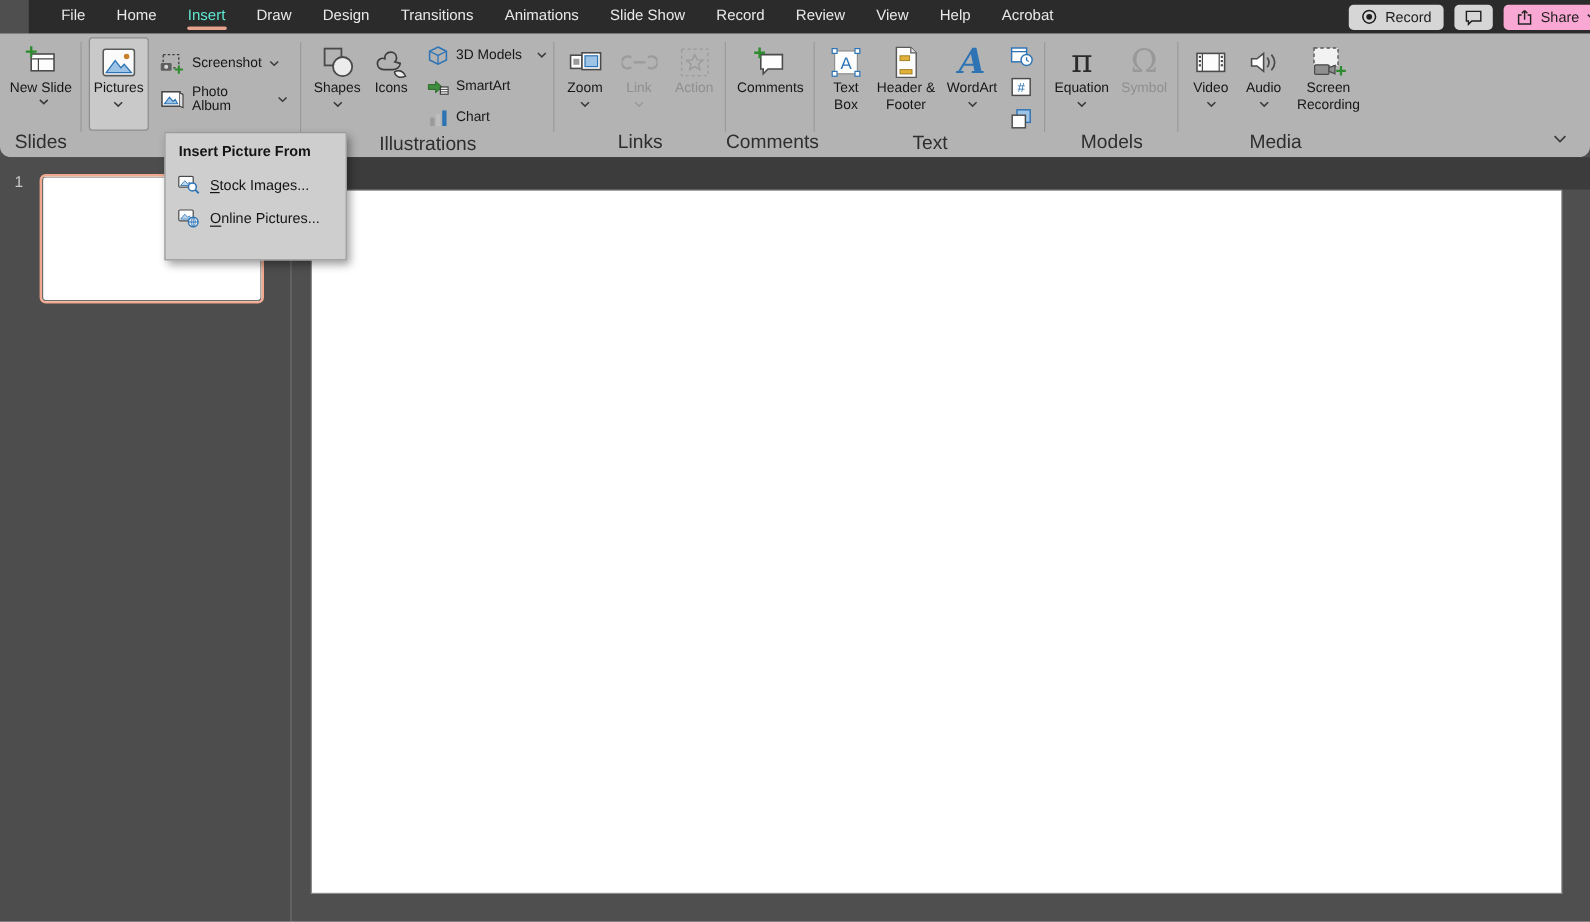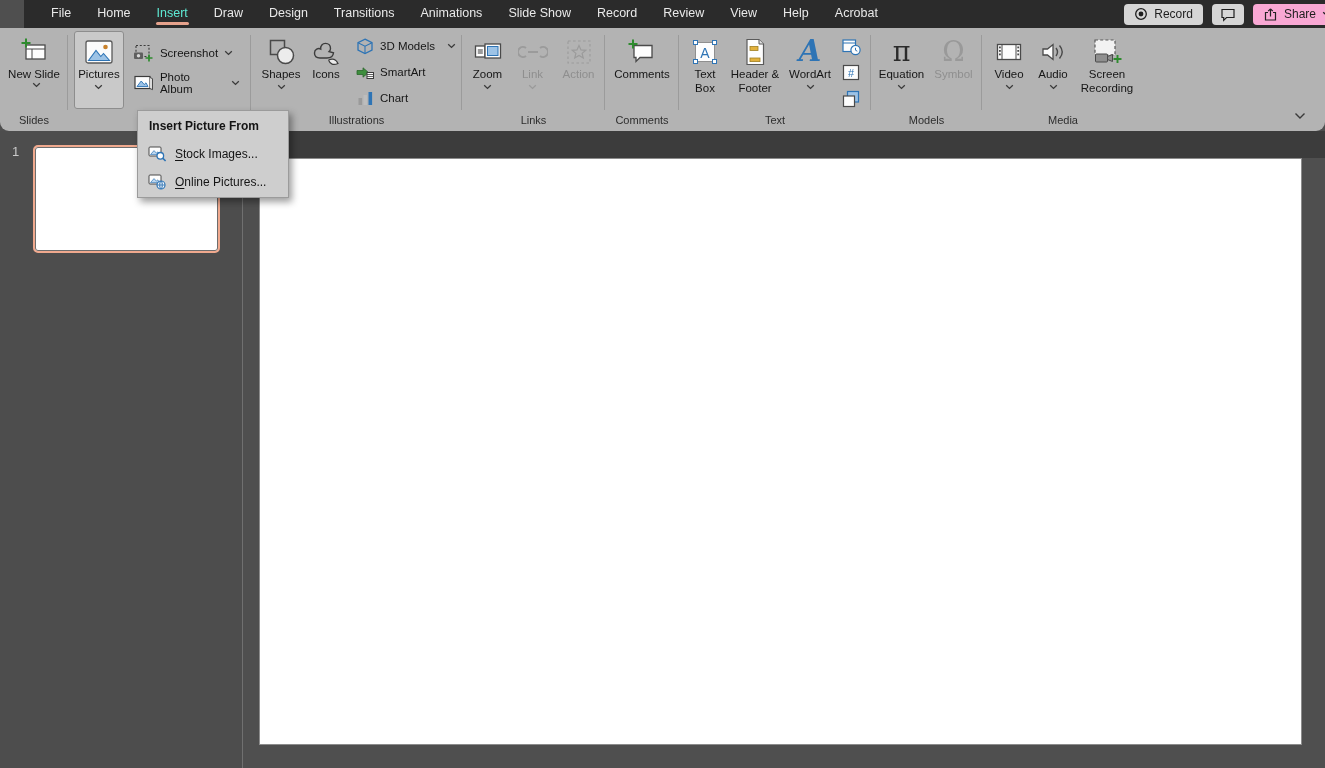--- a/index.html
+++ b/index.html
@@ -20,21 +20,21 @@
   .mb-btn.icononly { width:32px; justify-content:center; padding:0; }
   .mb-btn.share { background:#f9a8d4; }
 
   
   .ribbon { position:absolute; top:28px; left:0; width:1325px; height:103px; background:#b3b3b3;
             border-radius:0 0 9px 9px; display:flex; align-items:stretch; }
   .rgroup { position:relative; display:flex; flex-direction:column; flex:0 0 auto; }
   .rgroup::after { content:""; position:absolute; right:0; top:7px; bottom:21px; width:1px; background:#9b9b9b; }
   .rgroup.nodiv::after { display:none; }
   .rg-content { flex:1; display:flex; justify-content:center; align-items:flex-start; padding-top:3px; }
-  .rg-label { font-size:11px; color:#2e2e2e; text-align:center; padding:1px 0 5px; }
+  .rg-label { font-size:16px; color:#2e2e2e; text-align:center; padding:1px 0 5px; }
   .rg-label.empty { visibility:hidden; }
 
   .bigbtn { display:flex; flex-direction:column; align-items:center; padding-top:3px; height:78px;
             border:1px solid transparent; border-radius:3px; font-size:11.5px; color:#161616;
             text-align:center; line-height:1.18; }
   .bigbtn .ic { height:33px; display:flex; align-items:center; justify-content:center; }
   .bigbtn.pressed { background:#c9c9c9; border-color:#8d8d8d; }
   .bigbtn.disabled { color:#8f8f8f; }
   .chev { flex:0 0 auto; }
   .bigbtn .chev { margin-top:2px; color:#3a3a3a; }
@@ -54,21 +54,21 @@
   .glyph-serif { font-family:"DejaVu Serif", serif; }
   .eq-glyph { font-size:27px; color:#2b2b2b; line-height:30px; }
   .sym-glyph { font-size:27px; color:#999; line-height:30px; }
   .wa-glyph { font-size:29px; font-style:italic; font-weight:bold; color:#2e74b5; line-height:31px; }
 
   .collapse-btn { position:absolute; right:14px; bottom:7px; color:#3a3a3a; width:22px; height:16px;
                   display:flex; align-items:center; justify-content:center; }
 
   
   .dropdown { position:absolute; left:137px; top:110px; width:152px; background:#cecece;
-              border:1px solid #9b9b9b; box-shadow:3px 4px 7px rgba(0,0,0,.38); z-index:100; padding-bottom:1px; }
+              border:1px solid #9b9b9b; box-shadow:3px 4px 7px rgba(0,0,0,.38); z-index:100; padding-bottom:20px; }
   .dd-header { font-size:12px; font-weight:bold; color:#141414; padding:8px 11px 7px; }
   .dd-item { display:flex; align-items:center; gap:8px; height:28px; padding:0 10px; font-size:12px; color:#141414; }
   .dd-item.hovered { background:#bcbcbc; }
   .dd-item .mi-label { white-space:pre; }
   .dd-item u { text-underline-offset:2px; }
 
   
   .thumb-panel { position:absolute; top:131px; left:0; width:243px; bottom:0; background:#4d4d4d;
                  border-right:1px solid #707070; }
   .slide-number { position:absolute; left:12px; top:13px; color:#c9c9c9; font-size:13px; }

